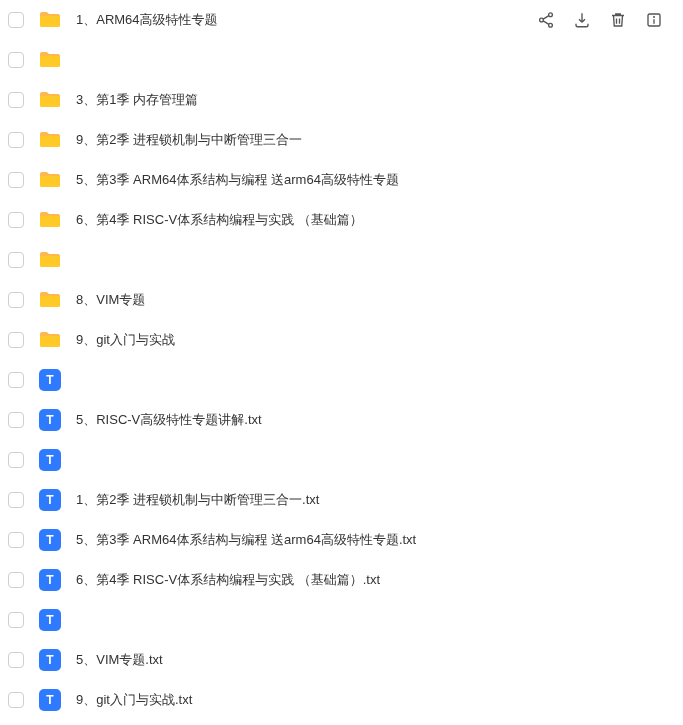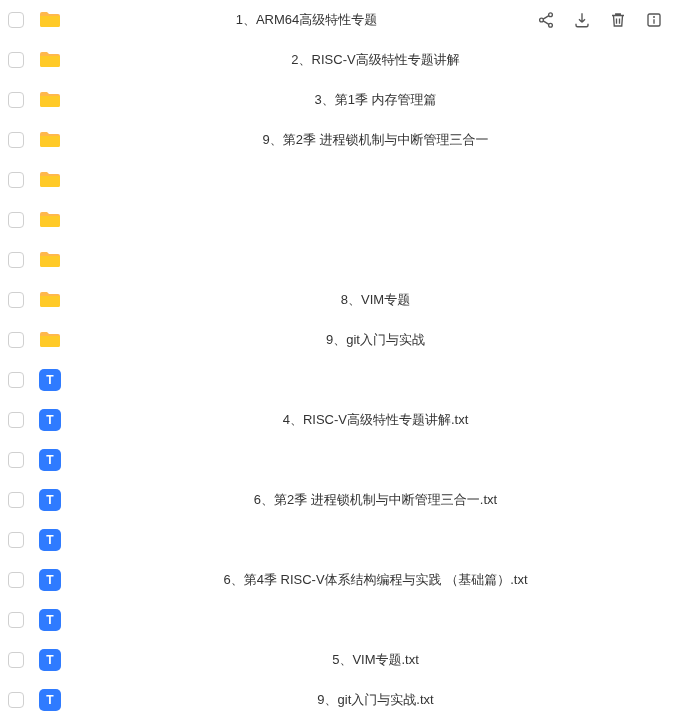--- a/index.html
+++ b/index.html
@@ -14,21 +14,20 @@
       color: #333;
     }
     .file-list {
       width: 683px;
     }
     .file-row {
       display: flex;
       align-items: center;
       height: 40px;
       padding: 0 8px;
-      text-align: center;
     }
     .checkbox {
       width: 16px;
       height: 16px;
       border: 1.5px solid #d0d0d0;
       border-radius: 4px;
       margin-right: 14px;
       flex-shrink: 0;
       cursor: pointer;
     }
@@ -130,21 +129,20 @@
       </div>
     </div>
     <div class="file-row">
       <div class="checkbox"></div>
       <div class="file-icon folder-icon">
         <svg viewBox="0 0 24 24" fill="none">
           <path d="M2 6a2 2 0 0 1 2-2h5l2 2h9a2 2 0 0 1 2 2v9a2 2 0 0 1-2 2H4a2 2 0 0 1-2-2V6z" fill="#FFB84D"></path>
           <path d="M2 8h20v9a2 2 0 0 1-2 2H4a2 2 0 0 1-2-2V8z" fill="#FFCA28"></path>
         </svg>
       </div>
-      <div class="file-name">2、RISC-V高级特性专题讲解</div>
     </div>
     <div class="file-row">
       <div class="checkbox"></div>
       <div class="file-icon folder-icon">
         <svg viewBox="0 0 24 24" fill="none">
           <path d="M2 6a2 2 0 0 1 2-2h5l2 2h9a2 2 0 0 1 2 2v9a2 2 0 0 1-2 2H4a2 2 0 0 1-2-2V6z" fill="#FFB84D"></path>
           <path d="M2 8h20v9a2 2 0 0 1-2 2H4a2 2 0 0 1-2-2V8z" fill="#FFCA28"></path>
         </svg>
       </div>
       <div class="file-name">3、第1季 内存管理篇</div>
@@ -160,29 +158,31 @@
       <div class="file-name">9、第2季 进程锁机制与中断管理三合一</div>
     </div>
     <div class="file-row">
       <div class="checkbox"></div>
       <div class="file-icon folder-icon">
         <svg viewBox="0 0 24 24" fill="none">
           <path d="M2 6a2 2 0 0 1 2-2h5l2 2h9a2 2 0 0 1 2 2v9a2 2 0 0 1-2 2H4a2 2 0 0 1-2-2V6z" fill="#FFB84D"></path>
           <path d="M2 8h20v9a2 2 0 0 1-2 2H4a2 2 0 0 1-2-2V8z" fill="#FFCA28"></path>
         </svg>
       </div>
-    </div>
-    <div class="file-row">
-      <div class="checkbox"></div>
-      <div class="file-icon folder-icon">
-        <svg viewBox="0 0 24 24" fill="none">
-          <path d="M2 6a2 2 0 0 1 2-2h5l2 2h9a2 2 0 0 1 2 2v9a2 2 0 0 1-2 2H4a2 2 0 0 1-2-2V6z" fill="#FFB84D"></path>
-          <path d="M2 8h20v9a2 2 0 0 1-2 2H4a2 2 0 0 1-2-2V8z" fill="#FFCA28"></path>
-        </svg>
-      </div>
+      <div class="file-name">5、第3季 ARM64体系结构与编程 送arm64高级特性专题</div>
+    </div>
+    <div class="file-row">
+      <div class="checkbox"></div>
+      <div class="file-icon folder-icon">
+        <svg viewBox="0 0 24 24" fill="none">
+          <path d="M2 6a2 2 0 0 1 2-2h5l2 2h9a2 2 0 0 1 2 2v9a2 2 0 0 1-2 2H4a2 2 0 0 1-2-2V6z" fill="#FFB84D"></path>
+          <path d="M2 8h20v9a2 2 0 0 1-2 2H4a2 2 0 0 1-2-2V8z" fill="#FFCA28"></path>
+        </svg>
+      </div>
+      <div class="file-name">6、第4季 RISC-V体系结构编程与实践 （基础篇）</div>
     </div>
     <div class="file-row">
       <div class="checkbox"></div>
       <div class="file-icon folder-icon">
         <svg viewBox="0 0 24 24" fill="none">
           <path d="M2 6a2 2 0 0 1 2-2h5l2 2h9a2 2 0 0 1 2 2v9a2 2 0 0 1-2 2H4a2 2 0 0 1-2-2V6z" fill="#FFB84D"></path>
           <path d="M2 8h20v9a2 2 0 0 1-2 2H4a2 2 0 0 1-2-2V8z" fill="#FFCA28"></path>
         </svg>
       </div>
     </div>
@@ -210,40 +210,41 @@
       <div class="checkbox"></div>
       <div class="file-icon">
         <div class="txt-icon">T</div>
       </div>
     </div>
     <div class="file-row">
       <div class="checkbox"></div>
       <div class="file-icon">
         <div class="txt-icon">T</div>
       </div>
-      <div class="file-name">4、RISC-V高级特性专题讲解.txt</div>
-    </div>
-    <div class="file-row">
-      <div class="checkbox"></div>
-      <div class="file-icon">
-        <div class="txt-icon">T</div>
-      </div>
-    </div>
-    <div class="file-row">
-      <div class="checkbox"></div>
-      <div class="file-icon">
-        <div class="txt-icon">T</div>
-      </div>
-      <div class="file-name">6、第2季 进程锁机制与中断管理三合一.txt</div>
-    </div>
-    <div class="file-row">
-      <div class="checkbox"></div>
-      <div class="file-icon">
-        <div class="txt-icon">T</div>
-      </div>
+      <div class="file-name">5、RISC-V高级特性专题讲解.txt</div>
+    </div>
+    <div class="file-row">
+      <div class="checkbox"></div>
+      <div class="file-icon">
+        <div class="txt-icon">T</div>
+      </div>
+    </div>
+    <div class="file-row">
+      <div class="checkbox"></div>
+      <div class="file-icon">
+        <div class="txt-icon">T</div>
+      </div>
+      <div class="file-name">1、第2季 进程锁机制与中断管理三合一.txt</div>
+    </div>
+    <div class="file-row">
+      <div class="checkbox"></div>
+      <div class="file-icon">
+        <div class="txt-icon">T</div>
+      </div>
+      <div class="file-name">5、第3季 ARM64体系结构与编程 送arm64高级特性专题.txt</div>
     </div>
     <div class="file-row">
       <div class="checkbox"></div>
       <div class="file-icon">
         <div class="txt-icon">T</div>
       </div>
       <div class="file-name">6、第4季 RISC-V体系结构编程与实践 （基础篇）.txt</div>
     </div>
     <div class="file-row">
       <div class="checkbox"></div>

